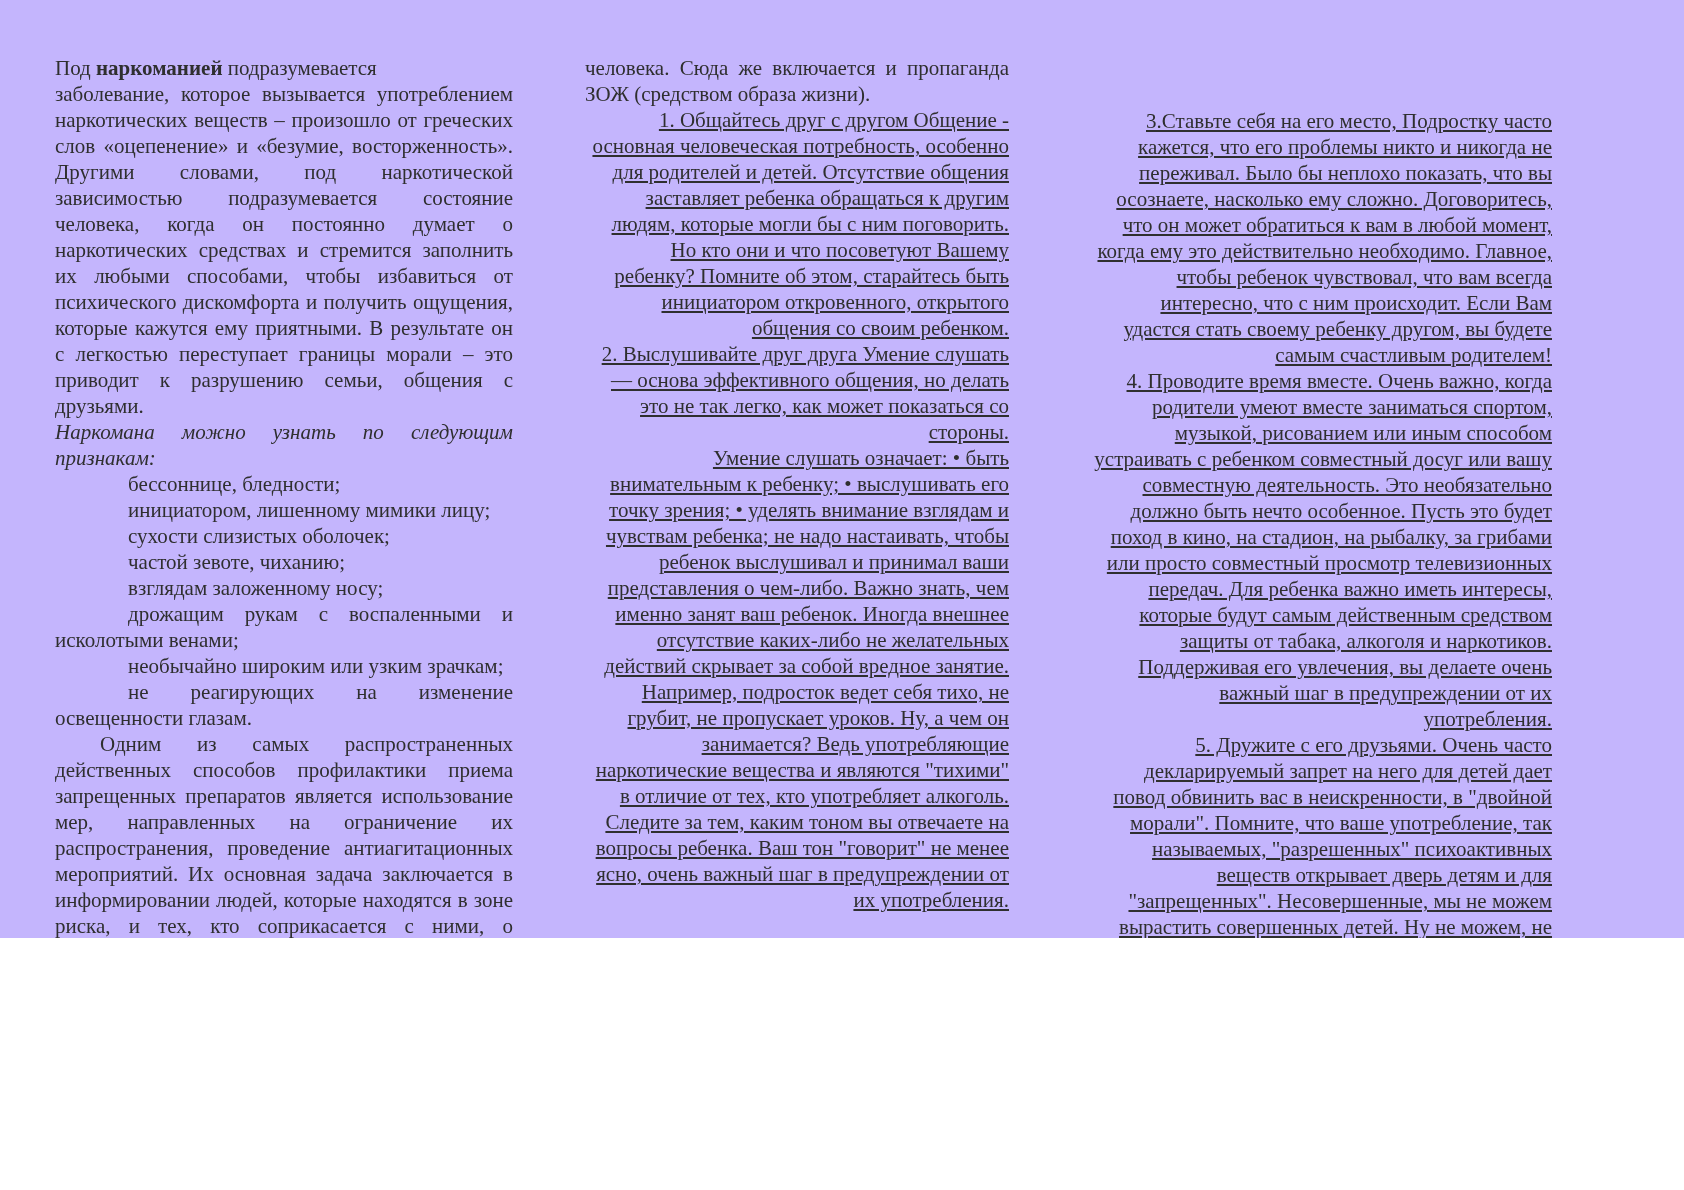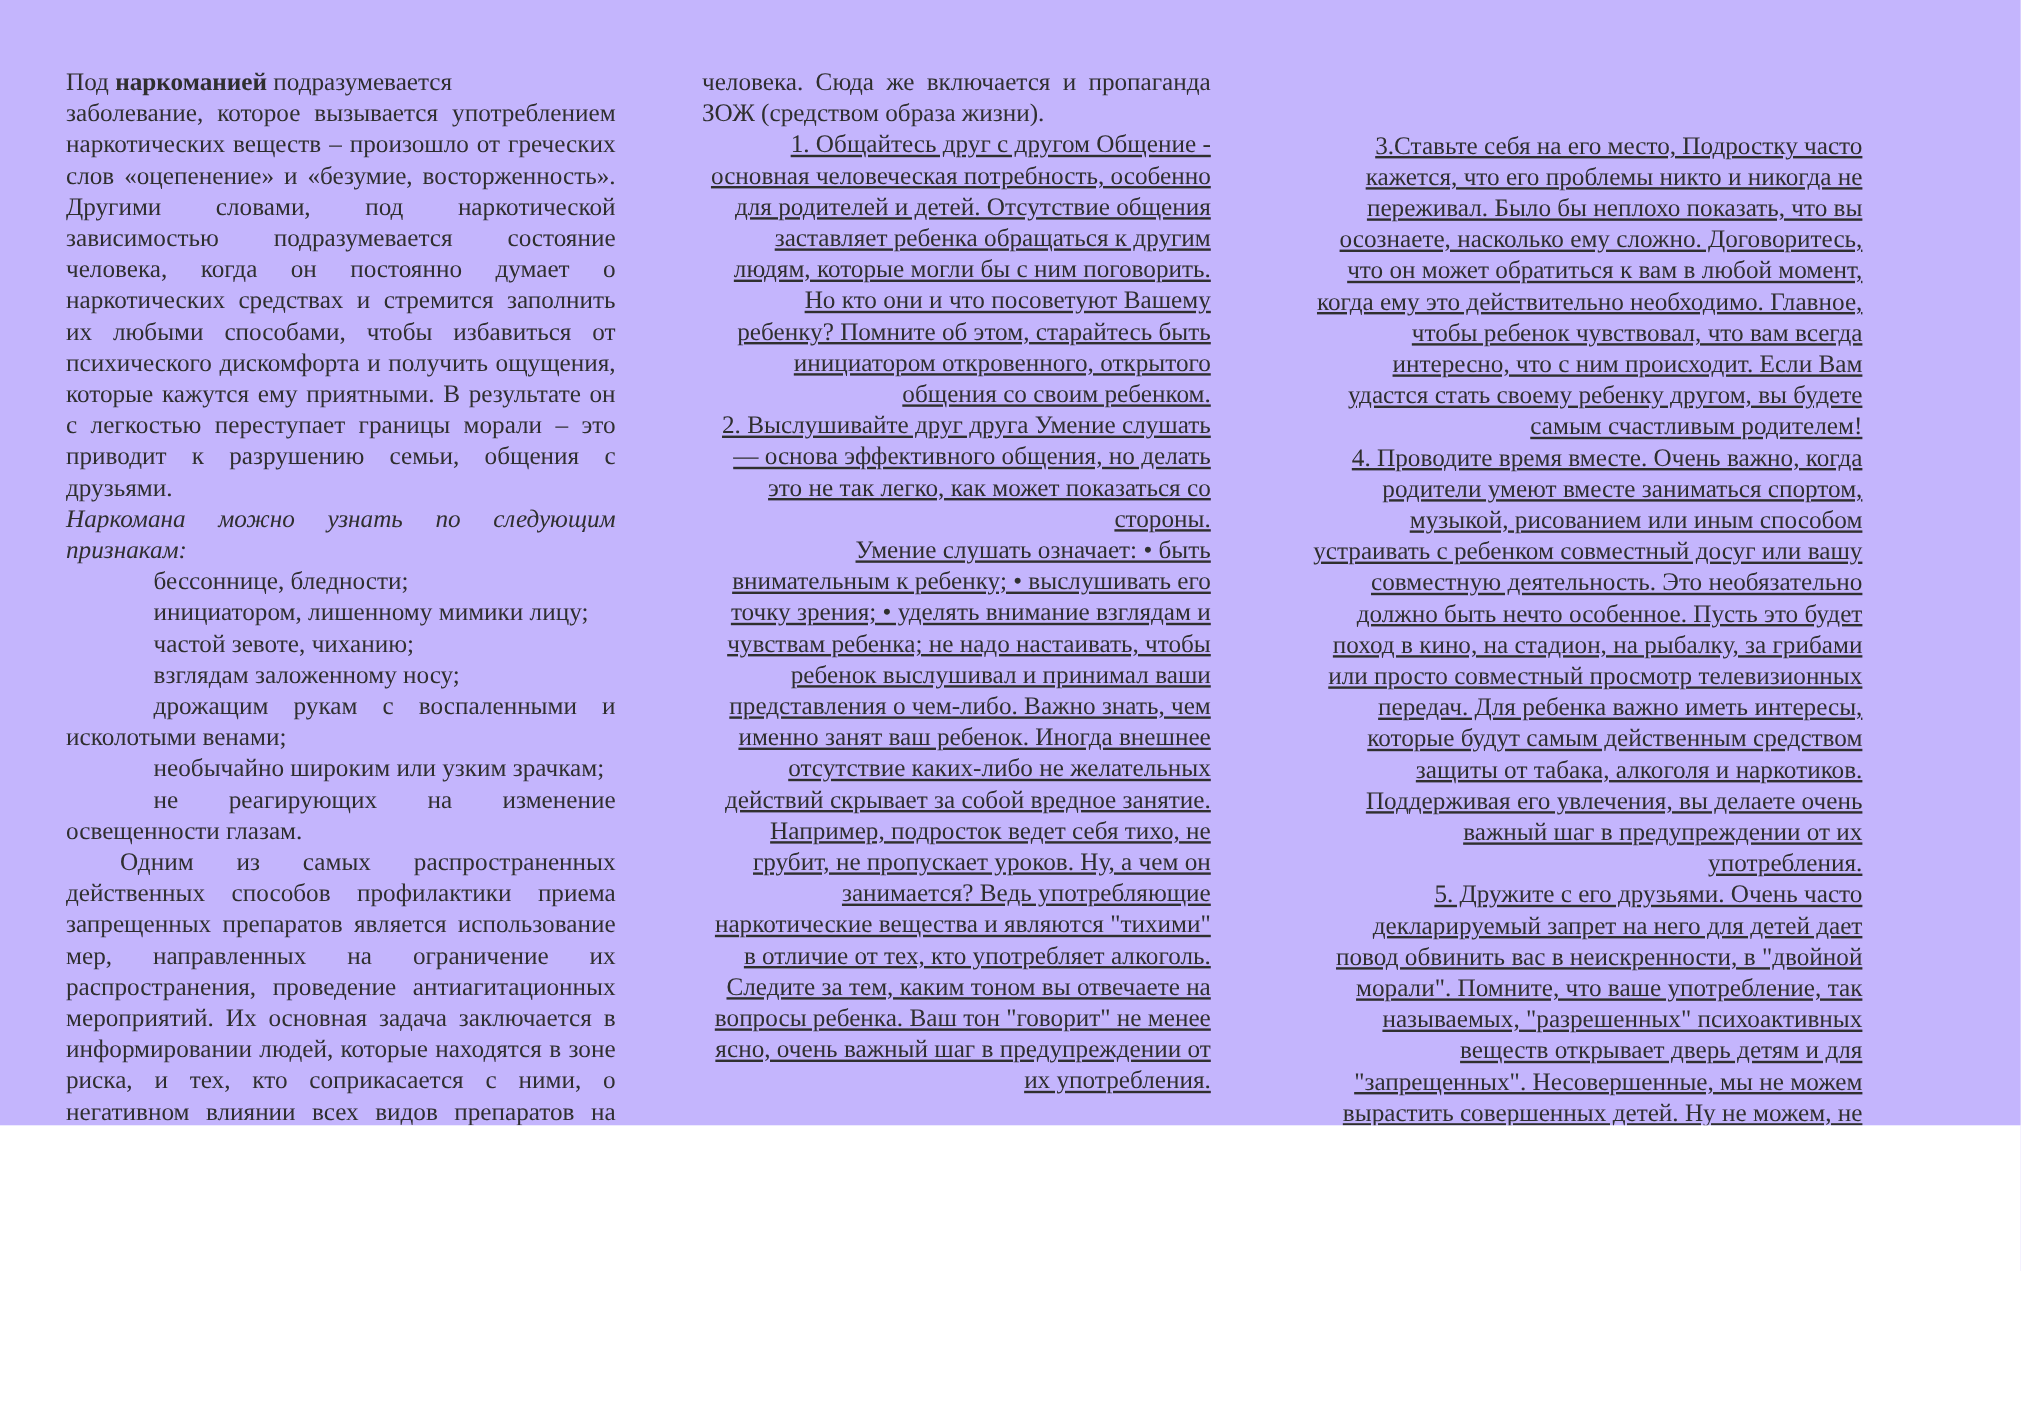--- a/index.html
+++ b/index.html
@@ -49,20 +49,21 @@
 <body>
 
 <div class="page">
 
   <div class="column col-1">
     <p class="intro-line"><span>Под </span><span class="bold">наркоманией</span><span> подразумевается</span></p>
     <p>заболевание, которое вызывается употреблением наркотических веществ – произошло от греческих слов «оцепенение» и «безумие, восторженность». Другими словами, под наркотической зависимостью подразумевается состояние человека, когда он постоянно думает о наркотических средствах и стремится заполнить их любыми способами, чтобы избавиться от психического дискомфорта и получить ощущения, которые кажутся ему приятными. В результате он с легкостью переступает границы морали – это приводит к разрушению семьи, общения с друзьями.</p>
     <p class="signs-heading">Наркомана можно узнать  по следующим признакам:</p>
     <p class="sign-item">бессоннице, бледности;</p>
     <p class="sign-item">инициатором, лишенному мимики лицу;</p>
+    <p class="sign-item">сухости слизистых оболочек;</p>
     <p class="sign-item">частой зевоте, чиханию;</p>
     <p class="sign-item">взглядам заложенному носу;</p>
     <p class="sign-item">дрожащим рукам с воспаленными и исколотыми венами;</p>
     <p class="sign-item">необычайно широким или узким зрачкам;</p>
     <p class="sign-item">не реагирующих на изменение освещенности глазам.</p>
     <p class="indent-first">Одним из самых распространенных действенных способов профилактики приема запрещенных препаратов является использование мер, направленных на ограничение их распространения, проведение антиагитационных мероприятий. Их основная задача заключается в информировании людей, которые находятся в зоне риска, и тех, кто соприкасается с ними, о негативном влиянии всех видов препаратов на моральное, психологическое и физическое состояние</p>
   </div>
 
   <div class="column col-2">
     <p class="justified">человека. Сюда же включается и пропаганда ЗОЖ (средством образа жизни).</p>

